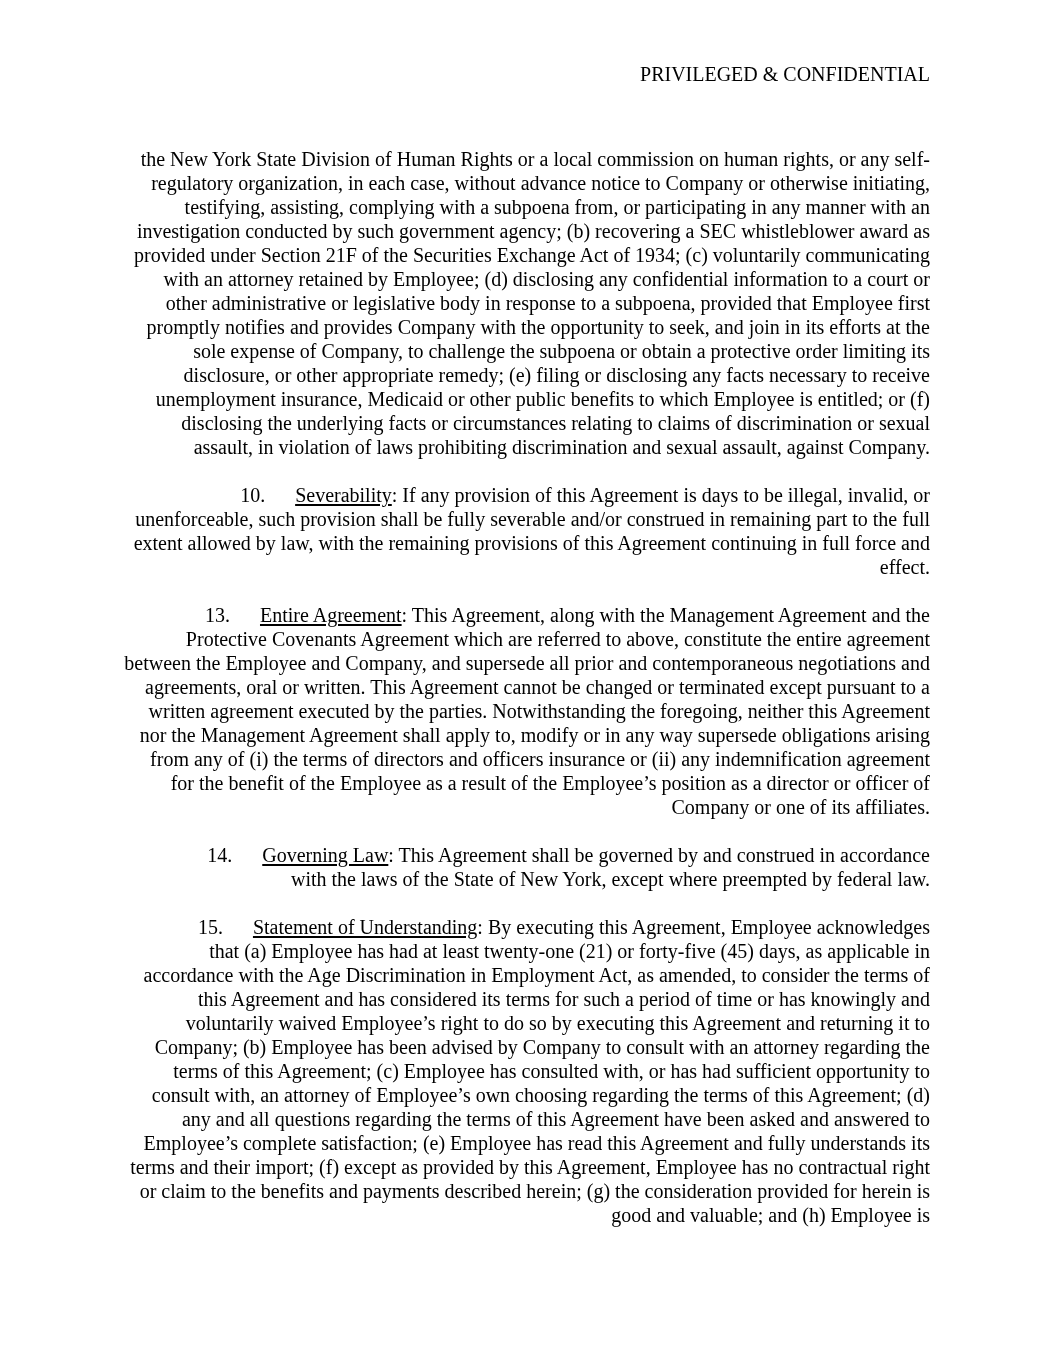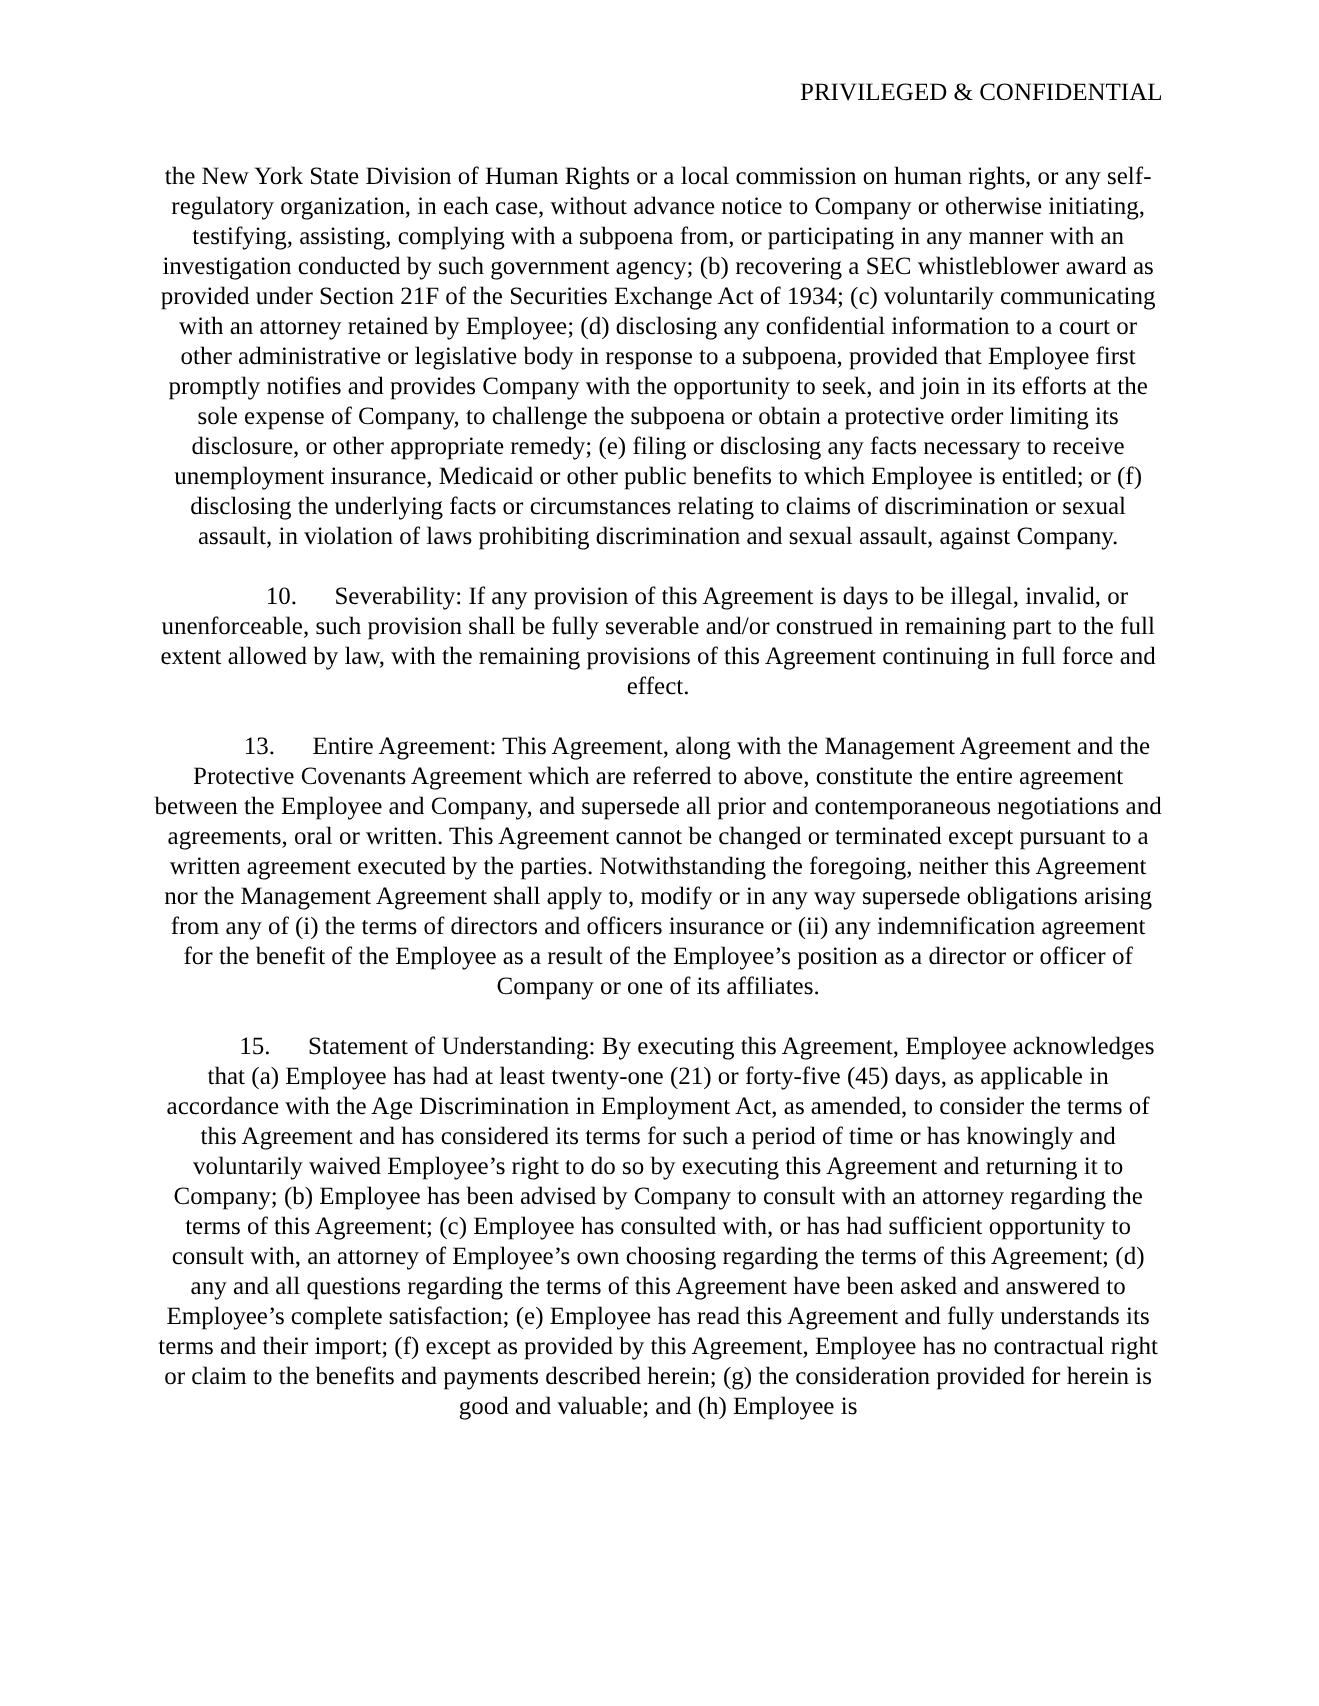--- a/index.html
+++ b/index.html
@@ -15,47 +15,49 @@
     box-sizing: border-box;
     padding: 62px 125px 0 123px;
     font-family: "Liberation Serif", "DejaVu Serif", serif;
     font-size: 20px;
     line-height: 24px;
     color: #000000;
     overflow: hidden;
   }
   .header {
     text-align: right;
-    margin: 0 0 43px 0;
+    margin: 0 0 61px 0;
     white-space: nowrap;
   }
   .para {
     margin: 16px 0 24px 0;
-    text-align: center;
+    text-align: right;
   }
   .sect {
     text-indent: 62px;
   }
   .tab {
     display: inline-block;
     width: 30px;
   }
   .head {
+    text-decoration: underline;
     text-underline-offset: 2px;
   }
 </style>
 </head>
 <body>
 
 <div class="page">
 
   <div class="header">PRIVILEGED &amp; CONFIDENTIAL</div>
 
   <p class="para">the New York State Division of Human Rights or a local commission on human rights, or any self-regulatory organization, in each case, without advance notice to Company or otherwise initiating, testifying, assisting, complying with a subpoena from, or participating in any manner with an investigation conducted by such government agency; (b) recovering a SEC whistleblower award as provided under Section 21F of the Securities Exchange Act of 1934; (c) voluntarily communicating with an attorney retained by Employee; (d) disclosing any confidential information to a court or other administrative or legislative body in response to a subpoena, provided that Employee first promptly notifies and provides Company with the opportunity to seek, and join in its efforts at the sole expense of Company, to challenge the subpoena or obtain a protective order limiting its disclosure, or other appropriate remedy; (e) filing or disclosing any facts necessary to receive unemployment insurance, Medicaid or other public benefits to which Employee is entitled; or (f) disclosing the underlying facts or circumstances relating to claims of discrimination or sexual assault, in violation of laws prohibiting discrimination and sexual assault, against Company.</p>
 
   <p class="para sect"><span>10.</span><span class="tab"></span><span class="head">Severability</span><span>: If any provision of this Agreement is days to be illegal, invalid, or unenforceable, such provision shall be fully severable and/or construed in remaining part to the full extent allowed by law, with the remaining provisions of this Agreement continuing in full force and effect.</span></p>
 
   <p class="para sect"><span>13.</span><span class="tab"></span><span class="head">Entire Agreement</span><span>: This Agreement, along with the Management Agreement and the Protective Covenants Agreement which are referred to above, constitute the entire agreement between the Employee and Company, and supersede all prior and contemporaneous negotiations and agreements, oral or written. This Agreement cannot be changed or terminated except pursuant to a written agreement executed by the parties. Notwithstanding the foregoing, neither this Agreement nor the Management Agreement shall apply to, modify or in any way supersede obligations arising from any of (i) the terms of directors and officers insurance or (ii) any indemnification agreement for the benefit of the Employee as a result of the Employee’s position as a director or officer of Company or one of its affiliates.</span></p>
 
+  <p class="para sect"><span>14.</span><span class="tab"></span><span class="head">Governing Law</span><span>: This Agreement shall be governed by and construed in accordance with the laws of the State of New York, except where preempted by federal law.</span></p>
 
   <p class="para sect"><span>15.</span><span class="tab"></span><span class="head">Statement of Understanding</span><span>: By executing this Agreement, Employee acknowledges that (a) Employee has had at least twenty-one (21) or forty-five (45) days, as applicable in accordance with the Age Discrimination in Employment Act, as amended, to consider the terms of this Agreement and has considered its terms for such a period of time or has knowingly and voluntarily waived Employee’s right to do so by executing this Agreement and returning it to Company; (b) Employee has been advised by Company to consult with an attorney regarding the terms of this Agreement; (c) Employee has consulted with, or has had sufficient opportunity to consult with, an attorney of Employee’s own choosing regarding the terms of this Agreement; (d) any and all questions regarding the terms of this Agreement have been asked and answered to Employee’s complete satisfaction; (e) Employee has read this Agreement and fully understands its terms and their import; (f) except as provided by this Agreement, Employee has no contractual right or claim to the benefits and payments described herein; (g) the consideration provided for herein is good and valuable; and (h) Employee is</span></p>
 
 </div>
 
 </body></html>

